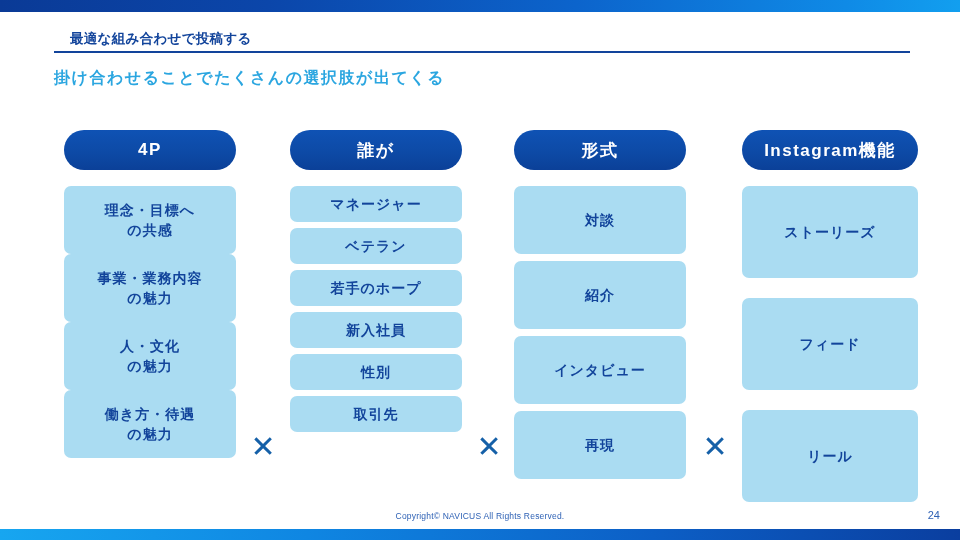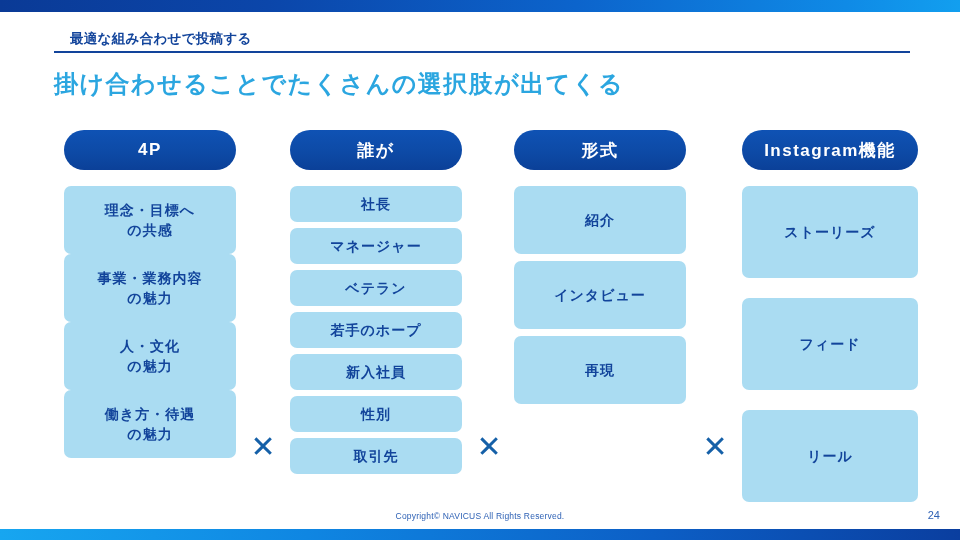--- a/index.html
+++ b/index.html
@@ -44,21 +44,21 @@
   }
   .kicker-rule {
     position: absolute;
     left: 54px; top: 51px;
     width: 856px; height: 1.5px;
     background: #12449b;
   }
   .page-title {
     position: absolute;
     left: 54px; top: 68px;
-    font-size: 24px;
+    font-size: 16px;
     font-weight: bold;
     color: #2ba6e0;
     letter-spacing: 1.5px;
   }
 
   
   .matrix {
     position: absolute;
     left: 0; top: 130px;
     width: 960px; height: 356px;
@@ -173,35 +173,35 @@
         <div class="cell">働き方・待遇
 の魅力</div>
       </div>
     </div>
 
     <div class="times times-1">✕</div>
 
     <div class="column col2">
       <div class="col-head">誰が</div>
       <div class="col-items">
-        <div class="cell">社長</div>
         <div class="cell">マネージャー</div>
         <div class="cell">ベテラン</div>
         <div class="cell">若手のホープ</div>
         <div class="cell">新入社員</div>
         <div class="cell">性別</div>
         <div class="cell">取引先</div>
       </div>
     </div>
 
     <div class="times times-2">✕</div>
 
     <div class="column col3">
       <div class="col-head">形式</div>
       <div class="col-items">
+        <div class="cell">対談</div>
         <div class="cell">紹介</div>
         <div class="cell">インタビュー</div>
         <div class="cell">再現</div>
       </div>
     </div>
 
     <div class="times times-3">✕</div>
 
     <div class="column col4">
       <div class="col-head">Instagram機能</div>

